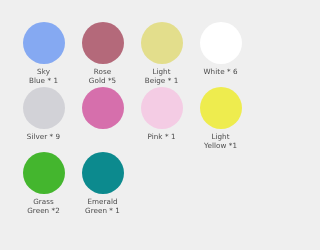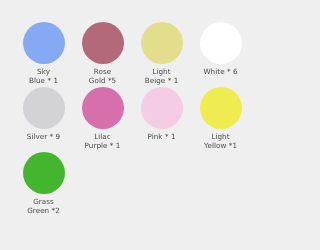--- a/index.html
+++ b/index.html
@@ -76,33 +76,36 @@
         <div class="swatch-label">White * 6</div>
       </div>
     </div>
     <div class="swatch-row">
       <div class="swatch-cell">
         <span class="swatch-dot" style="background: rgb(210, 210, 215);"></span>
         <div class="swatch-label">Silver * 9</div>
       </div>
       <div class="swatch-cell">
         <span class="swatch-dot" style="background: rgb(214, 111, 172);"></span>
-        <div class="swatch-label">Lilac
-Purple * 1</div>
       </div>
       <div class="swatch-cell">
         <span class="swatch-dot" style="background: rgb(244, 204, 228);"></span>
         <div class="swatch-label">Pink * 1</div>
       </div>
       <div class="swatch-cell">
         <span class="swatch-dot" style="background: rgb(238, 236, 78);"></span>
         <div class="swatch-label">Light
 Yellow *1</div>
       </div>
     </div>
     <div class="swatch-row">
       <div class="swatch-cell">
         <span class="swatch-dot" style="background: rgb(68, 182, 46);"></span>
         <div class="swatch-label">Grass
 Green *2</div>
       </div>
+      <div class="swatch-cell">
+        <span class="swatch-dot" style="background: rgb(12, 138, 142);"></span>
+        <div class="swatch-label">Emerald
+Green * 1</div>
+      </div>
     </div>
   </div>
 
 </body></html>

